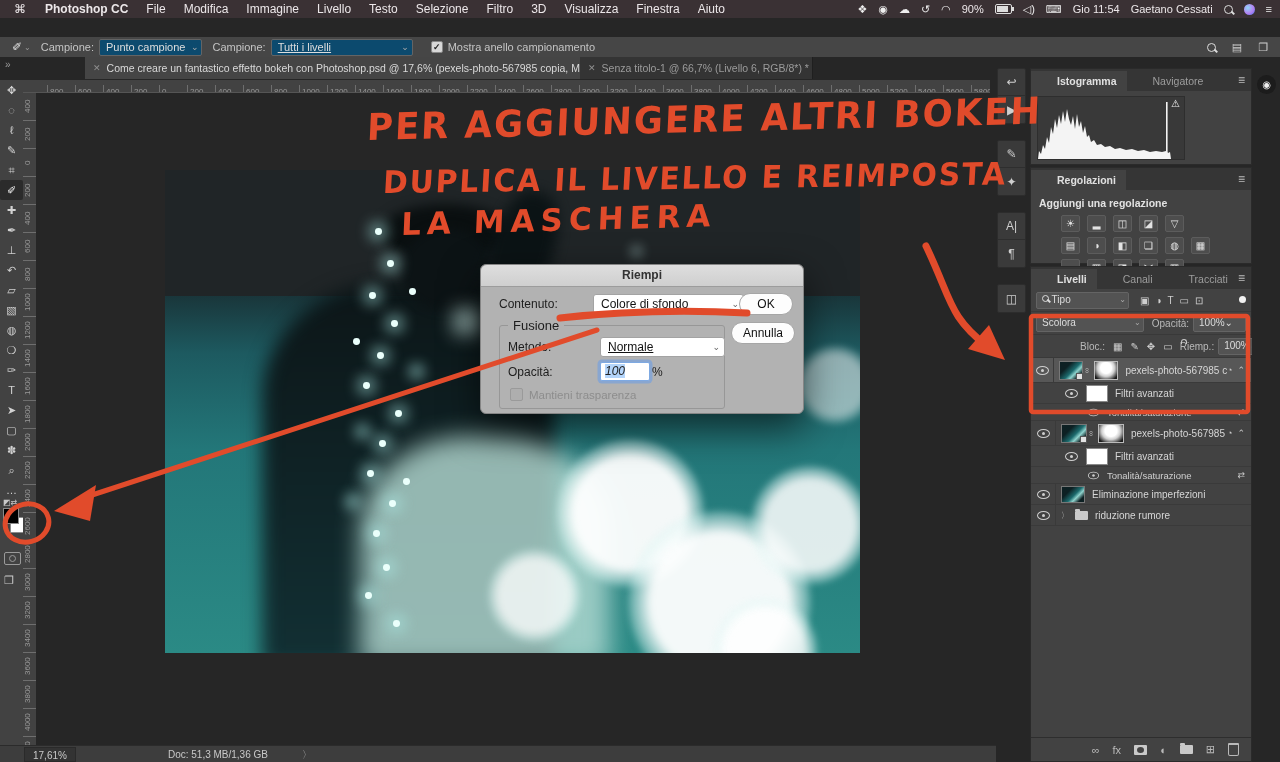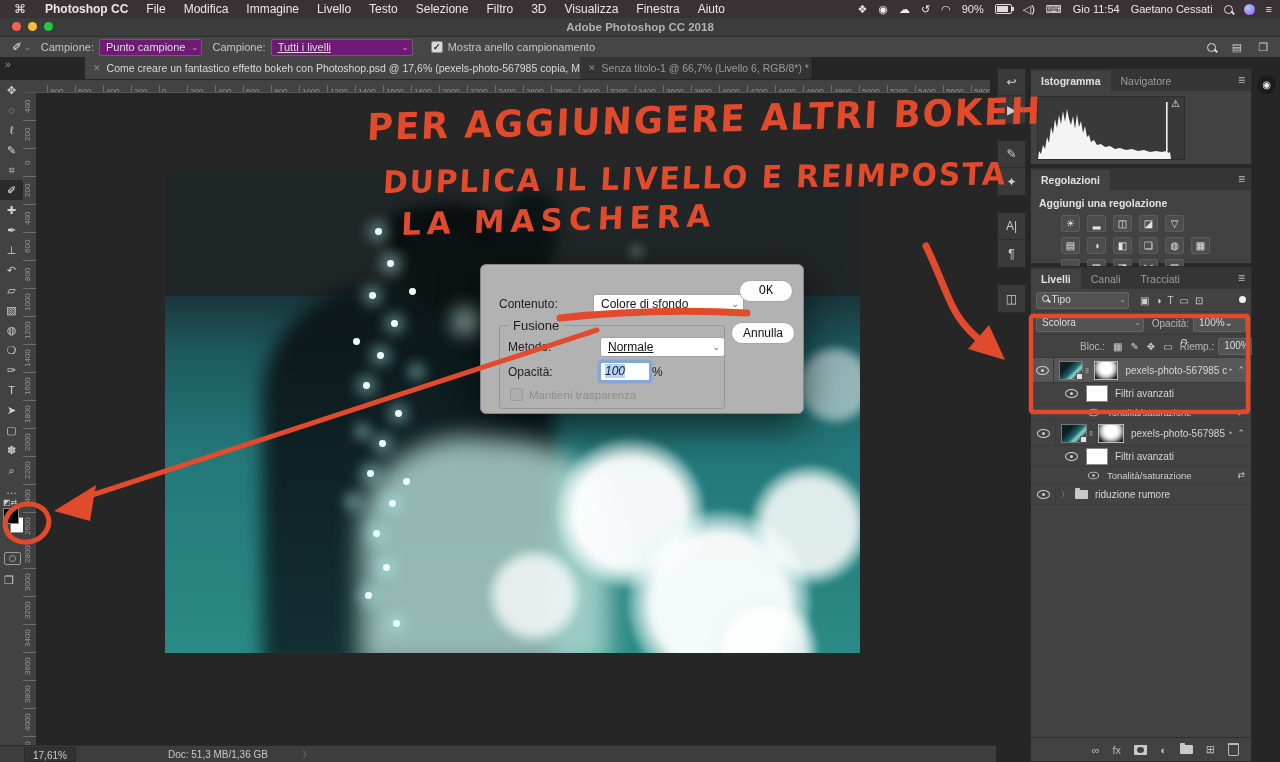--- a/index.html
+++ b/index.html
@@ -26,21 +26,21 @@
 
   
   .titlebar{position:absolute;left:0;top:18px;width:1280px;height:18px;background:#3d3c3c;border-bottom:1px solid #2d2d2d;}
   .lights{position:absolute;left:12px;top:4px;display:flex;gap:7px;}
   .light{width:9px;height:9px;border-radius:50%;}
   .lr{background:#ff5f57}.ly{background:#febc2e}.lg{background:#28c840}
   .wtitle{position:absolute;left:0;right:0;top:0;text-align:center;font-size:11.5px;color:#b3b0b0;line-height:18px;font-weight:bold;}
   .optionsbar{position:absolute;left:0;top:37px;width:1280px;height:20px;background:#464646;border-bottom:1px solid #282828;
               display:flex;align-items:center;font-size:11px;color:#c4c4c4;}
   .opt-label{margin:0 5px 0 10px;}
-  .opt-select{background:#701a75;border:1px solid #646464;border-radius:2px;height:15px;line-height:14px;
+  .opt-select{background:#0c4a6e;border:1px solid #646464;border-radius:2px;height:15px;line-height:14px;
               padding:0 16px 0 6px;position:relative;color:#ddd;}
   .opt-select .car{position:absolute;right:3px;top:0;color:#aaa;font-size:9px;}
   .opt-tool{margin-left:12px;color:#e2e2e2;font-size:12px;}
   .opt-check{display:flex;align-items:center;gap:5px;margin-left:18px;}
   .cbox{width:10px;height:10px;background:#d8d8d8;border:1px solid #888;border-radius:2px;
         color:#222;font-size:9px;line-height:10px;text-align:center;font-weight:bold;}
   .opt-right{position:absolute;right:12px;display:flex;gap:16px;align-items:center;color:#ccc;}
 
   
   .tabbar{position:absolute;left:0;top:57px;width:1280px;height:23px;background:#262626;}
@@ -143,21 +143,21 @@
   
   .dock{position:absolute;left:997px;top:68px;width:29px;}
   .dock-group{background:#3a3a3a;border:1px solid #2c2c2c;border-radius:2px;margin-bottom:16px;}
   .dock-cell{width:100%;height:27px;display:flex;align-items:center;justify-content:center;
              color:#cfcfcf;font-size:12px;border-bottom:1px solid #2e2e2e;box-sizing:border-box;}
   .dock-cell:last-child{border-bottom:none;}
 
   
   .panel{position:absolute;left:1030px;width:222px;background:#424242;border:1px solid #2a2a2a;box-sizing:border-box;}
   .phead{height:22px;background:#353535;display:flex;align-items:flex-end;font-size:10.5px;color:#9d9d9d;position:relative;}
-  .ptab{padding:4px 10px 4px 10px;}
+  .ptab{padding:4px 10px 4px 26px;}
   .ptab.on{background:#424242;color:#e0e0e0;font-weight:bold;}
   .pmenu{position:absolute;right:6px;top:4px;color:#bdbdbd;font-size:12px;}
   .hist-body{position:relative;height:72px;}
   .hist-box{position:absolute;left:6px;top:5px;width:146px;height:62px;background:#393939;border:1px solid #2e2e2e;}
   .hist-warn{position:absolute;right:4px;top:1px;color:#e8e8e8;font-size:10px;}
   .adj-body{padding:5px 8px;}
   .adj-title{font-size:10.5px;color:#e2e2e2;font-weight:bold;margin:2px 0 6px;}
   .adj-row{display:flex;gap:7px;justify-content:flex-start;padding-left:22px;margin-bottom:5px;}
   .adj-ic{width:17px;height:15px;background:#4d4d4d;border:1px solid #5c5c5c;border-radius:2px;color:#e3e3e3;
           font-size:10px;text-align:center;line-height:15px;}
@@ -241,28 +241,20 @@
       <span class="mb-ic">◁)</span>
       <span class="mb-ic">⌨</span>
       <span>Gio 11:54</span>
       <span>Gaetano Cessati</span>
       <span class="mag"></span>
       <span class="siri"></span>
       <span class="mb-ic">≡</span>
     </div>
   </div>
 
-  <div class="titlebar">
-    <div class="lights">
-      <span class="light lr"></span>
-      <span class="light ly"></span>
-      <span class="light lg"></span>
-    </div>
-    <div class="wtitle">Adobe Photoshop CC 2018</div>
-  </div>
 
   <div class="optionsbar">
     <span class="opt-tool">✐</span>
     <span style="color:#999;font-size:8px;margin-left:2px;">⌄</span>
     <span class="opt-label">Campione:</span>
     <span class="opt-select"><span>Punto campione</span><span class="car">⌄</span></span>
     <span class="opt-label">Campione:</span>
     <span class="opt-select" style="min-width:118px;text-decoration:underline;"><span>Tutti i livelli</span><span class="car">⌄</span></span>
     <span class="opt-check">
       <span class="cbox">✓</span>
@@ -365,23 +357,24 @@
     </div>
   </div>
 
   <div class="statusbar">
     <span class="zoombox">17,61%</span>
     <span class="docinfo">Doc: 51,3 MB/1,36 GB</span>
     <span class="st-chev">〉</span>
   </div>
 
   <div class="dialog">
+    <div class="dlg-title">Riempi</div>
     <span class="dlg-label" style="left:18px;top:32px;width:86px;">Contenuto:</span>
     <span class="dlg-select" style="left:112px;top:29px;width:126px;"><span>Colore di sfondo</span><span class="car">⌄</span></span>
-    <span class="dlg-btn" style="left:258px;top:15px;width:52px;font-family:Liberation Mono, monospace;">OK</span>
+    <span class="dlg-btn" style="left:258px;top:28px;width:52px;">OK</span>
     <span class="dlg-btn" style="left:250px;top:57px;width:62px;">Annulla</span>
     <div class="fieldset">
       <span class="legend">Fusione</span>
       <span class="dlg-label" style="left:8px;top:14px;width:84px;">Metodo:</span>
       <span class="dlg-select" style="left:100px;top:11px;width:100px;text-decoration:underline;"><span>Normale</span><span class="car">⌄</span></span>
       <span class="dlg-label" style="left:8px;top:39px;width:84px;">Opacità:</span>
       <span class="op-field"><span class="op-sel">100</span></span>
       <span class="dlg-label" style="left:152px;top:39px;width:20px;text-align:left;">%</span>
       <div class="dlg-check">
         <span class="dlg-cbox"></span>
@@ -546,20 +539,27 @@
         <span>Filtri avanzati</span>
       </div>
       <div class="lrow lsub2">
         <span class="eye" style="margin-right:7px;transform:scale(.85);"></span>
         <span>Tonalità/saturazione</span>
         <span class="lright">
             <span>⇄</span>
           </span>
       </div>
 
+      <div class="lrow" style="height:20px;">
+        <span class="eyecell">
+            <span class="eye"></span>
+          </span>
+        <span class="thumb" style="width:22px;height:15px;"></span>
+        <span class="lname">Eliminazione imperfezioni</span>
+      </div>
 
       <div class="lrow" style="height:20px;">
         <span class="eyecell">
             <span class="eye"></span>
           </span>
         <span style="margin-left:5px;font-size:8px;color:#bdbdbd;">〉</span>
         <span class="foldericon" style="margin-left:6px;"></span>
         <span class="lname">riduzione rumore</span>
       </div>
 

